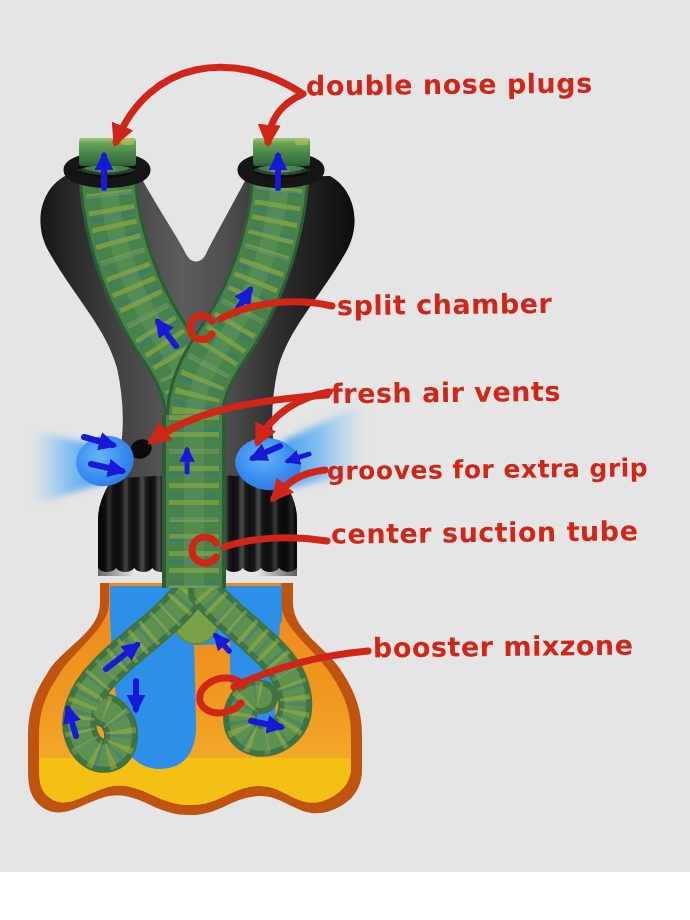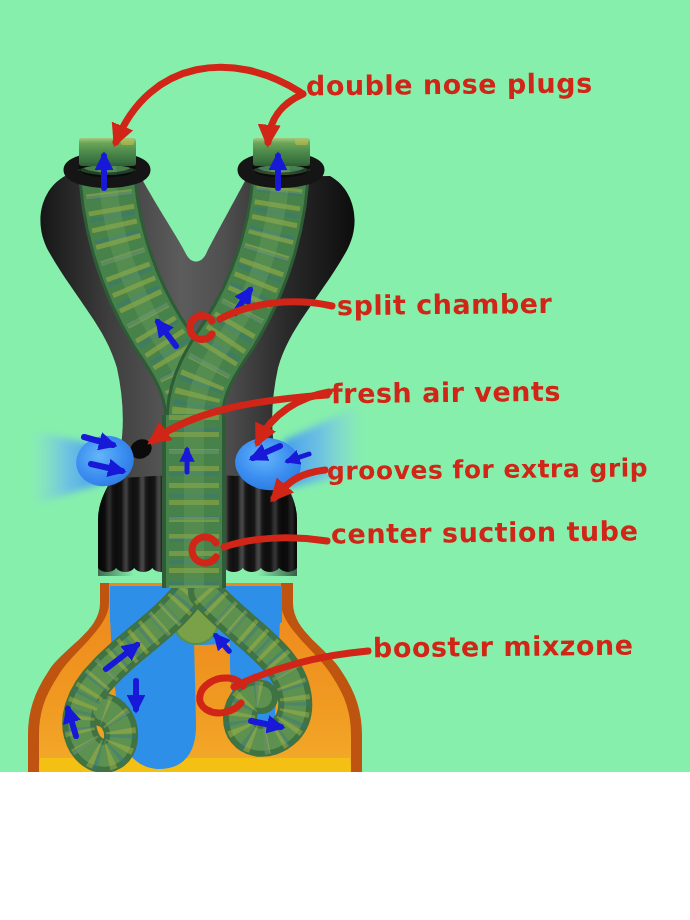--- a/index.html
+++ b/index.html
@@ -1,17 +1,17 @@
 <!DOCTYPE html>
 <html><head>
 <meta charset="utf-8">
 <style>
   html,body{margin:0;padding:0;background:#fff;}
   #stage{
-    position:relative;width:690px;height:772px;background:#86efac;overflow:hidden;
+    position:relative;width:690px;height:872px;background:#e5e5e5;overflow:hidden;
     font-family:"DejaVu Sans", sans-serif;
   }
   #art{position:absolute;left:0;top:0;width:690px;height:920px;}
   .lbl{
     position:absolute;white-space:nowrap;color:#d02517;font-weight:bold;
     font-size:27px;letter-spacing:0.5px;line-height:1.1;
     transform:rotate(-0.6deg);
   }
   .lbl.small{font-size:25px;}
 </style>

